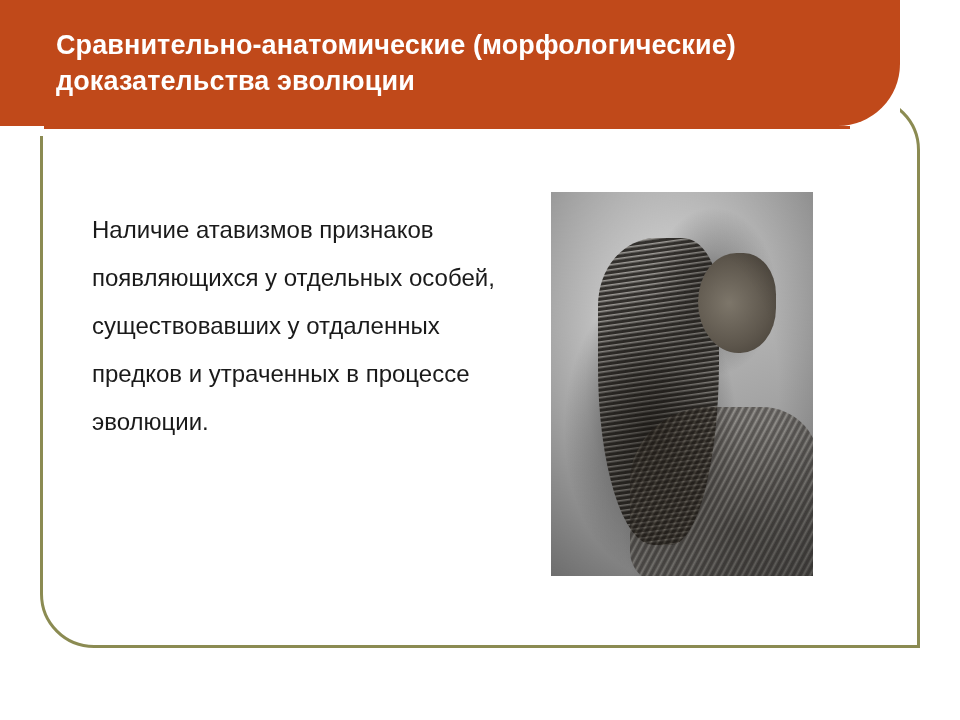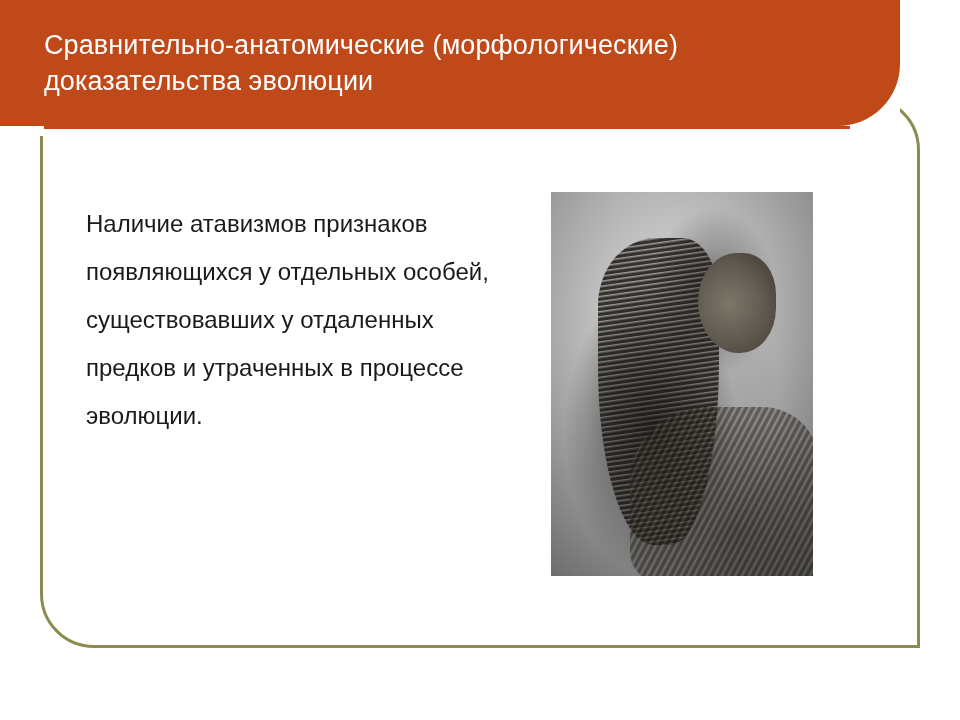--- a/index.html
+++ b/index.html
@@ -57,42 +57,42 @@
   .header-underline {
     position: absolute;
     left: 44px;
     top: 126px;
     width: 806px;
     height: 3px;
     background: #c0491a;
   }
   .header-title {
     position: absolute;
-    left: 44px;
+    left: 56px;
     top: 28px;
     width: 800px;
     color: #ffffff;
     font-size: 27px;
-    font-weight: normal;
+    font-weight: bold;
     line-height: 1.32;
     letter-spacing: 0.1px;
   }
 
   
   .body-text {
     position: absolute;
     left: 86px;
     top: 200px;
     width: 420px;
     font-size: 24px;
     color: #1a1a1a;
     line-height: 2.0;
   }
   .body-text p {
-    margin: 0;
+    margin: 6px;
   }
 
   
   .photo {
     position: absolute;
     left: 551px;
     top: 192px;
     width: 262px;
     height: 384px;
     overflow: hidden;

